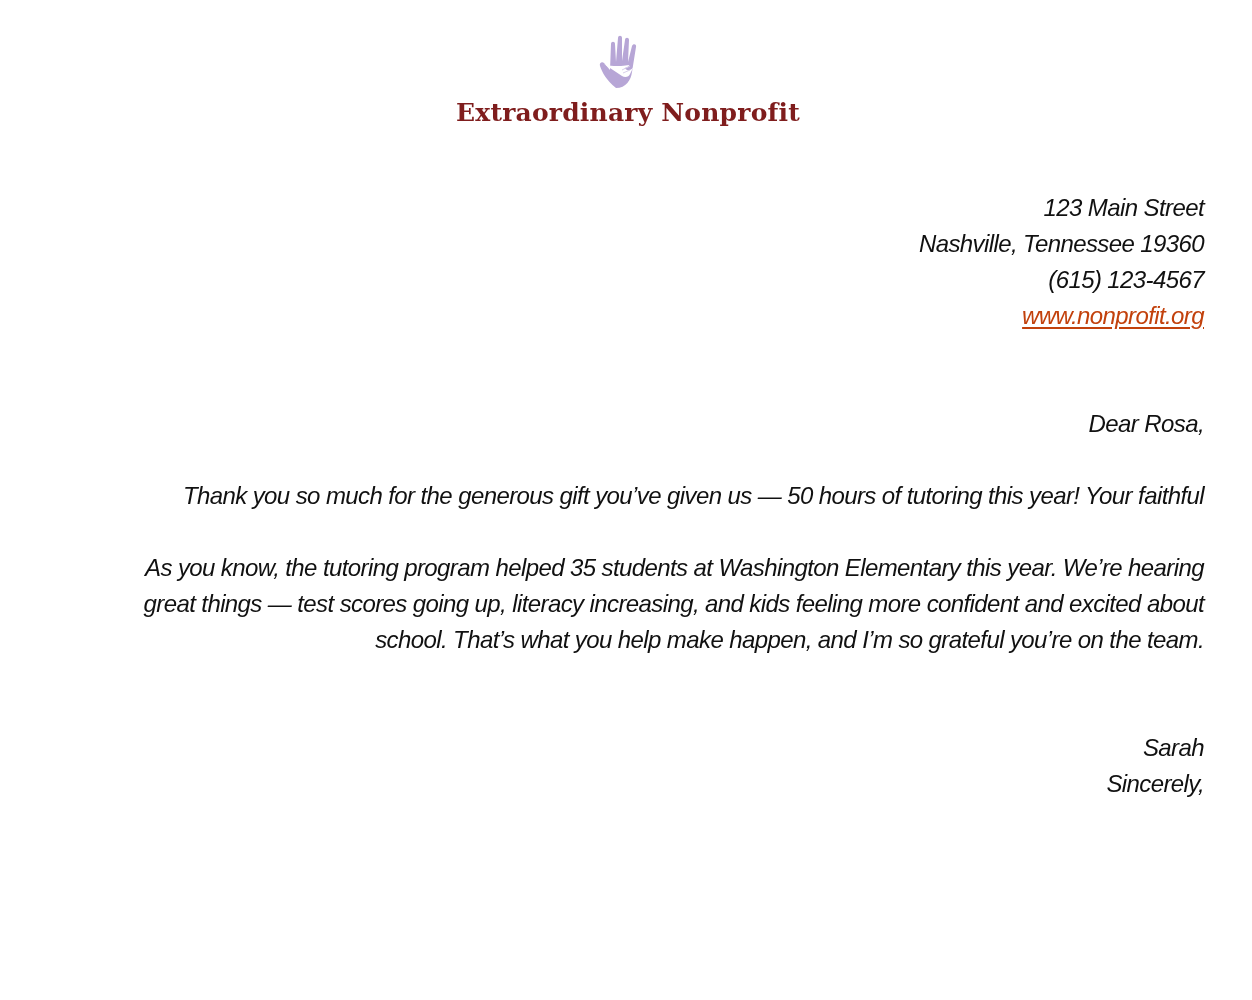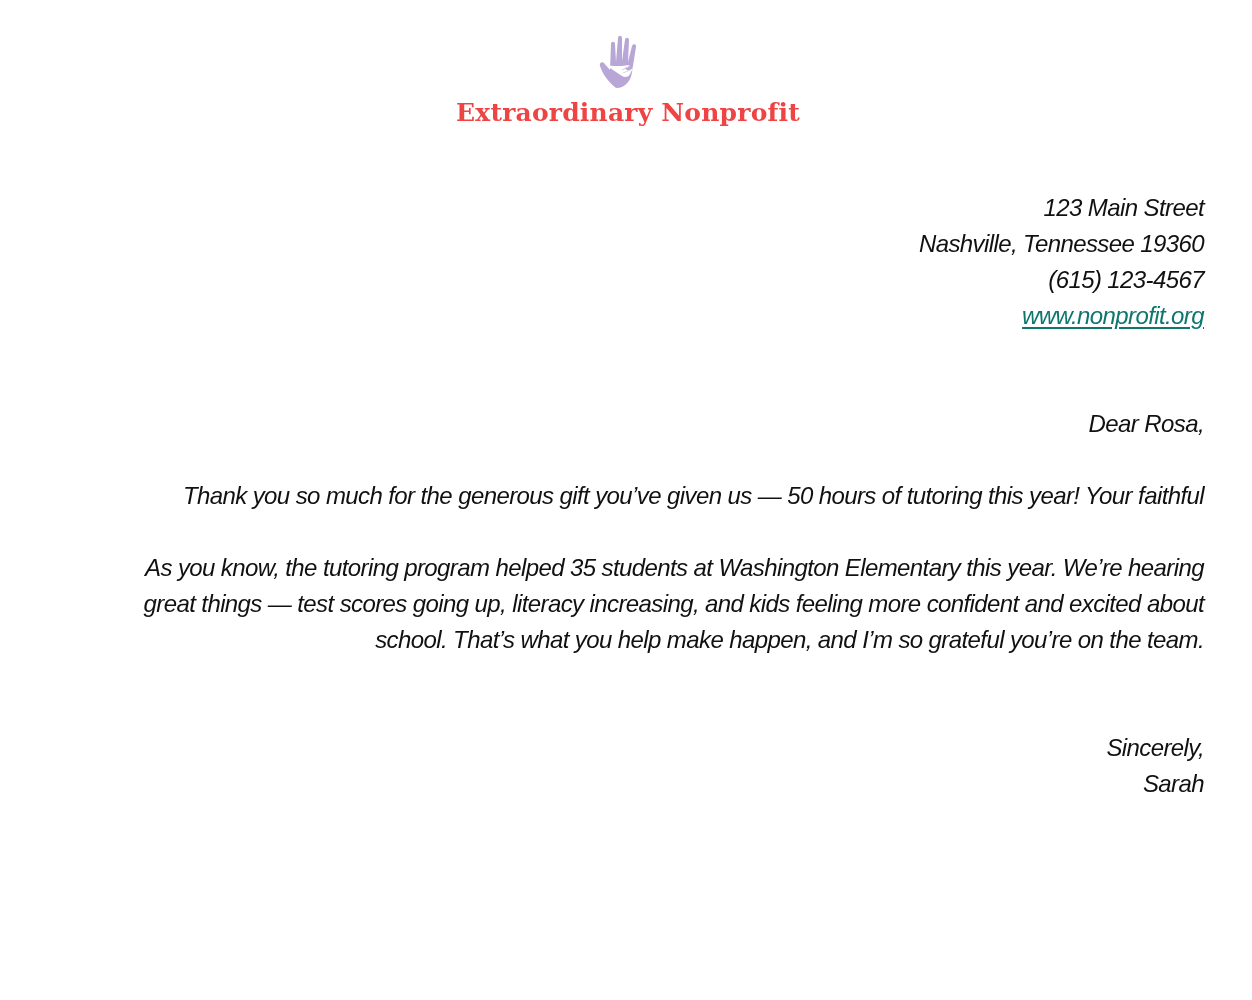--- a/index.html
+++ b/index.html
@@ -27,21 +27,21 @@
       width: 60px;
       height: 66px;
     }
     .org-name {
       display: block;
       margin-top: 2px;
       font-family: "DejaVu Serif", serif;
       font-weight: bold;
       font-size: 25px;
       letter-spacing: 0.2px;
-      color: #ef4444;
+      color: #7f1d1d;
       padding-left: 4px;
     }
     .letter {
       position: absolute;
       left: 54px;
       top: 190px;
       width: 1150px;
       font-family: "Liberation Sans", sans-serif;
       font-style: italic;
       font-size: 24px;
@@ -52,21 +52,21 @@
     .line {
       display: block;
       white-space: pre;
       text-align: right;
     }
     .blank {
       display: block;
       height: 36px;
     }
     .link {
-      color: #0f766e;
+      color: #c2410c;
       text-decoration: underline;
       text-underline-offset: 3px;
       cursor: pointer;
     }
     .para .line {
       white-space: pre;
     }
   </style>
 </head>
 <body>
@@ -103,15 +103,15 @@
   <span class="blank"></span>
   <div class="para">
     <span class="line">As you know, the tutoring program helped 35 students at Washington Elementary this year. We’re hearing</span>
     <span class="line">great things — test scores going up, literacy increasing, and kids feeling more confident and excited about</span>
     <span class="line">school. That’s what you help make happen, and I’m so grateful you’re on the team.</span>
   </div>
 
   <span class="blank"></span>
 
   <span class="blank"></span>
+  <span class="line">Sarah</span>
   <span class="line">Sincerely,</span>
-  <span class="line">Sarah</span>
 </div>
 
 </body></html>

